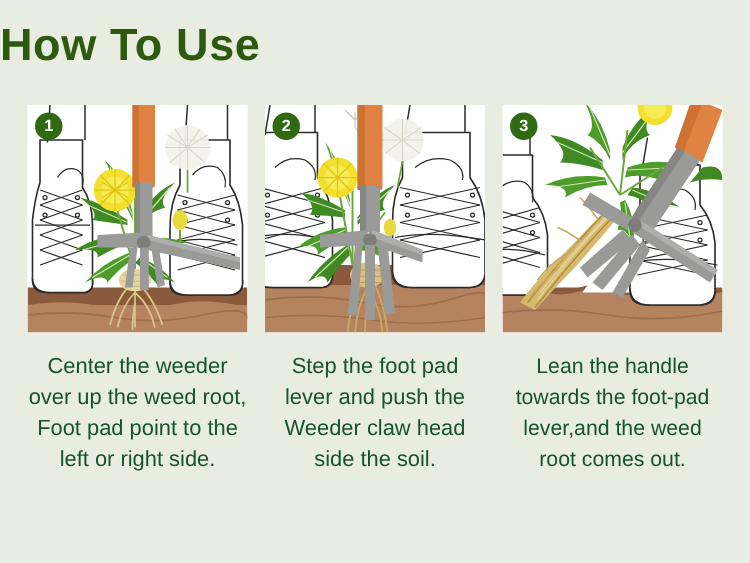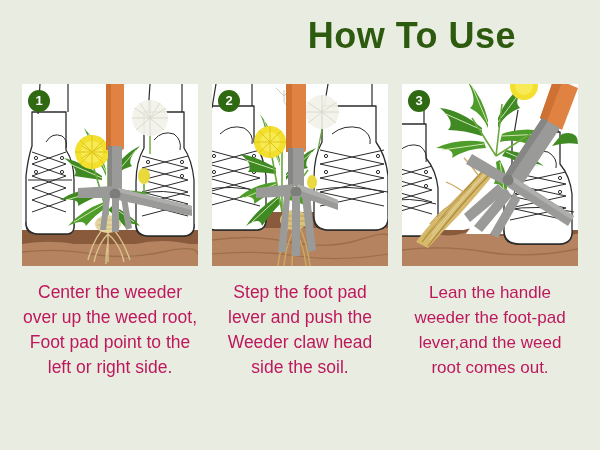--- a/index.html
+++ b/index.html
@@ -20,21 +20,21 @@
     background: #e9ede1;
     box-sizing: border-box;
   }
 
   
   .title {
     position: absolute;
     top: 14px;
     left: 0;
     width: 516px;
-    text-align: right;
+    text-align: left;
     font-size: 36px;
     font-weight: bold;
     color: #2d5a0f;
     letter-spacing: 0.5px;
     line-height: 44px;
   }
 
   
   .columns {
     position: absolute;
@@ -80,21 +80,21 @@
     z-index: 40;
   }
 
   
   .caption {
     margin-top: 14px;
     width: 176px;
     text-align: center;
     font-size: 17.5px;
     line-height: 25px;
-    color: #be185d;
+    color: #14532d;
   }
   .col-3 .caption { font-size: 17px; }
 </style>
 </head>
 <body>
 
 <div class="poster">
 
   <div class="title">How To Use</div>
 
@@ -460,17 +460,17 @@
           <circle cx="106" cy="96" r="5.5" fill="#7d7d7c"></circle>
 
           <g fill="#9a9a99">
             <path d="M96,100 L62,130 L68,138 L104,108 Z"></path>
             <path d="M104,104 L72,142 L80,148 L110,112 Z"></path>
             <path d="M112,108 L88,150 L96,154 L118,116 Z"></path>
           </g>
         </svg>
         <div class="badge">3</div>
       </div>
-      <div class="caption">Lean the handle weeder the foot-pad lever,and the weed root comes out.</div>
+      <div class="caption">Lean the handle towards the foot-pad lever,and the weed root comes out.</div>
     </div>
 
   </div>
 </div>
 
 </body></html>

